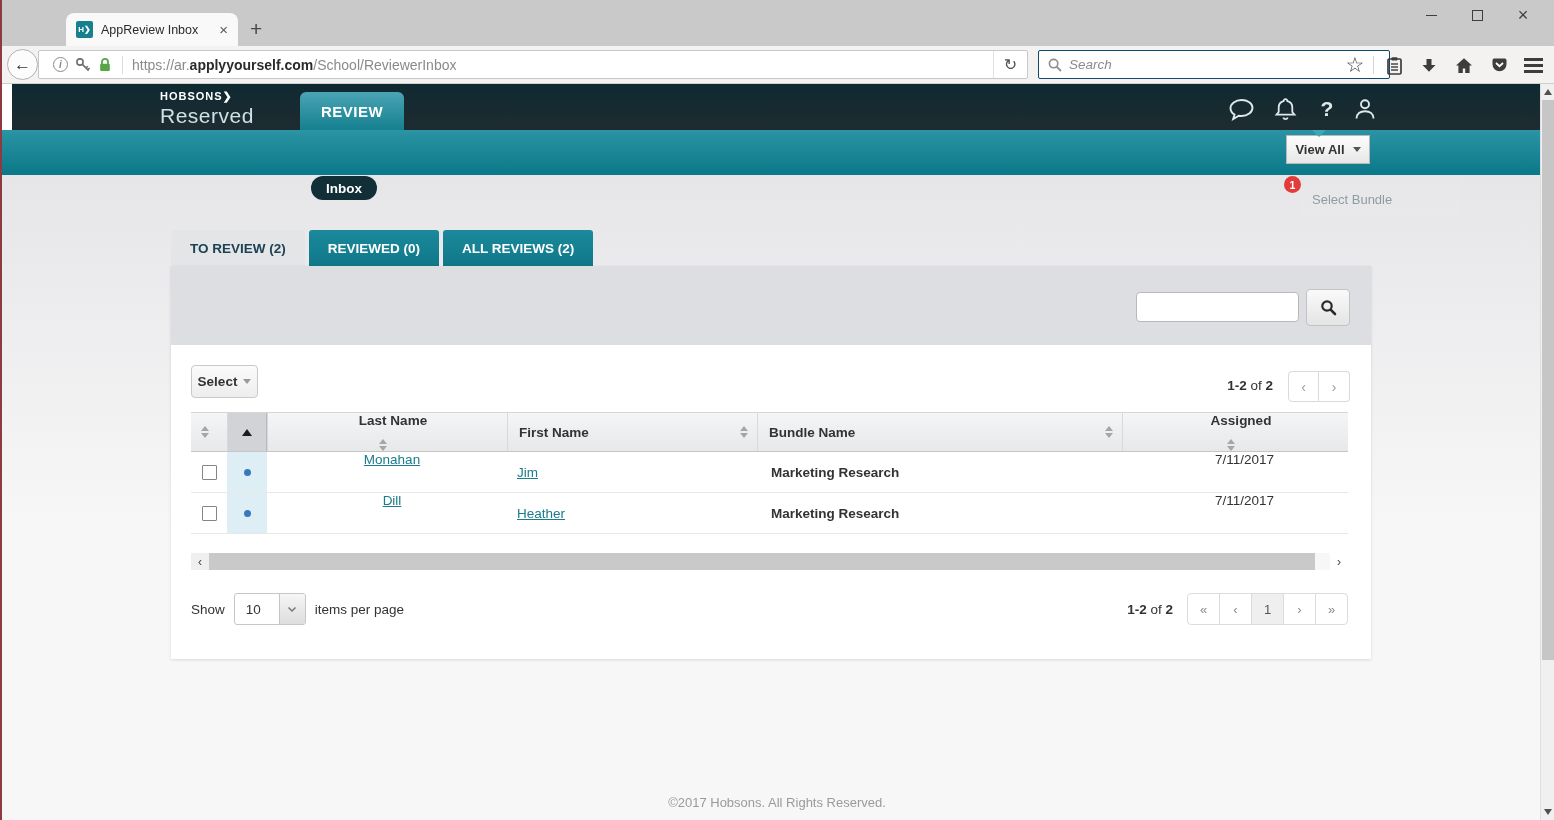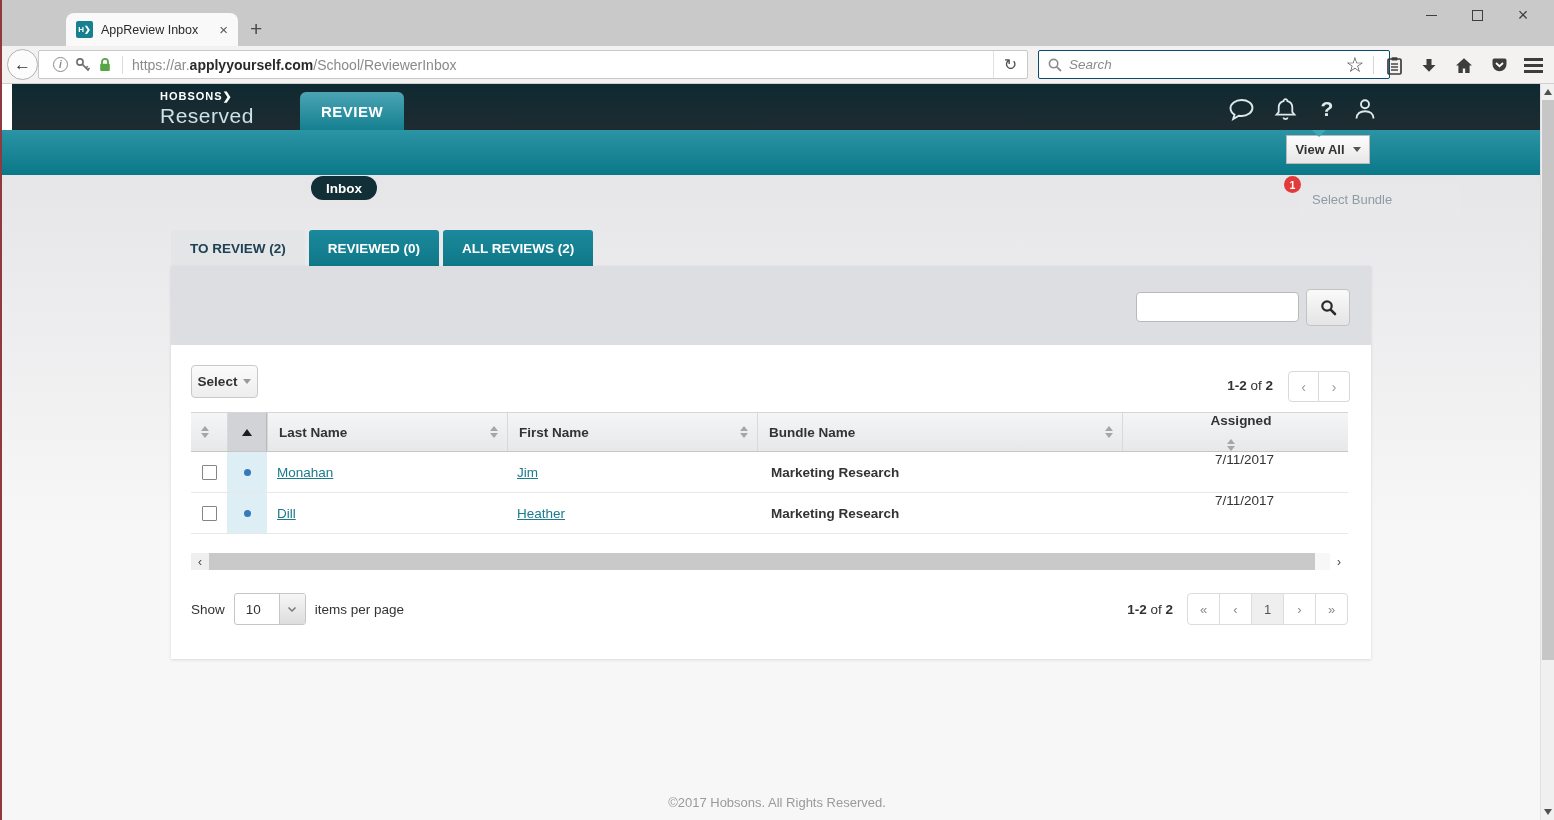--- a/index.html
+++ b/index.html
@@ -121,21 +121,21 @@
   b { font-weight:bold; }
 
   
   .grid { position:absolute; left:20px; top:146px; width:1157px; }
   .thead { display:flex; height:40px; background:linear-gradient(180deg,#f4f5f6,#e7e8ea);
     border-top:1px solid #d6d6d6; border-bottom:1px solid #c6c6c6; }
   .th { display:flex; align-items:center; font-weight:bold; font-size:13.5px; color:#333; position:relative; }
   .th + .th { border-left:1px solid #d8d9da; }
   .c0 { width:36px; justify-content:center; }
   .c1 { width:40px; justify-content:center; }
-  .c2 { width:240px; } .c3 { width:250px; } .c4 { width:365px; } .c5 { width:226px;flex-direction:column; }
+  .c2 { width:240px;flex-direction:column; } .c3 { width:250px; } .c4 { width:365px; } .c5 { width:226px;flex-direction:column; }
   .th-label { padding-left:11px; flex:1; }
   .sort-stack { display:flex; flex-direction:column; gap:2px; margin-right:9px; }
   .tri-u { width:0; height:0; border-left:4px solid transparent; border-right:4px solid transparent;
     border-bottom:5px solid #a6a6a6; }
   .tri-d { width:0; height:0; border-left:4px solid transparent; border-right:4px solid transparent;
     border-top:5px solid #a6a6a6; }
   .th-sorted { background:#d2d3d6; border-left:1px solid #b9b9b9; border-right:1px solid #b9b9b9; }
   .tri-sorted { width:0; height:0; border-left:5px solid transparent; border-right:5px solid transparent;
     border-bottom:7px solid #1c1c1c; }
   .trow { display:flex; height:41px; align-items:center; border-bottom:1px solid #e8e8e8; font-size:13.5px; }

